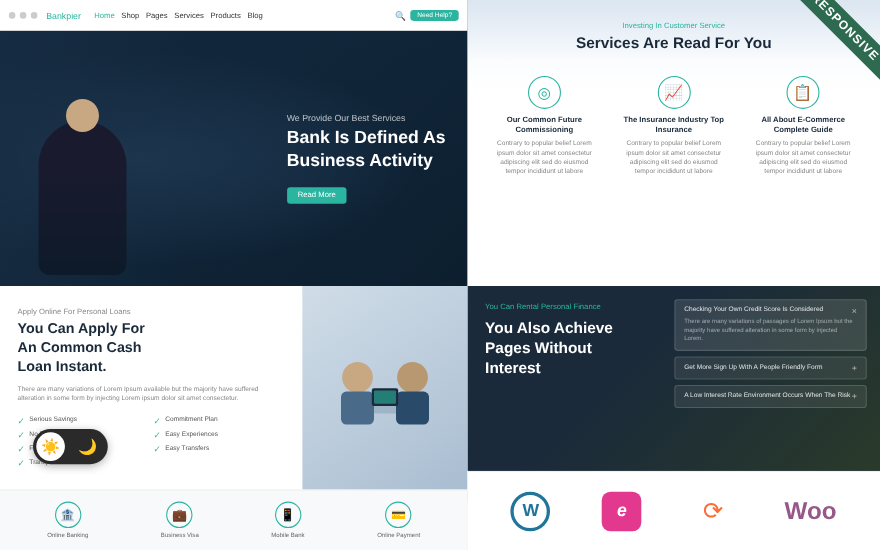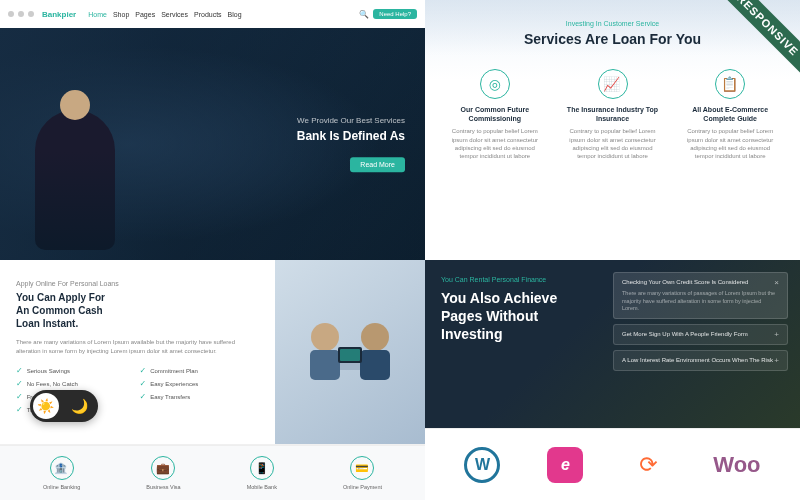--- a/index.html
+++ b/index.html
@@ -43,21 +43,21 @@
     .browser-dot {
       width: 6px;
       height: 6px;
       border-radius: 50%;
       background: #ccc;
     }
 
     .browser-logo {
       margin-left: 4px;
       font-size: 8px;
-      font-weight: bold;
+      font-weight: normal;
       color: #2bb5a0;
     }
 
     .browser-nav {
       display: flex;
       gap: 6px;
       margin-left: 8px;
     }
 
     .browser-nav span {
@@ -98,32 +98,32 @@
       background: linear-gradient(135deg, #1a3a4a 0%, #0d2233 50%, #1a3a30 100%);
       overflow: hidden;
     }
 
     .hero-content {
       position: absolute;
       right: 20px;
       top: 50%;
       transform: translateY(-50%);
       color: white;
-      text-align: right;
+      text-align: left;
       z-index: 5;
     }
 
     .hero-subtitle {
       font-size: 8px;
       color: rgba(255,255,255,0.7);
       margin-bottom: 4px;
     }
 
     .hero-title {
-      font-size: 12px;
+      font-size: 16px;
       font-weight: bold;
       color: white;
       line-height: 1.3;
       margin-bottom: 8px;
     }
 
     .hero-btn {
       background: #2bb5a0;
       color: white;
       font-size: 7px;
@@ -244,21 +244,21 @@
       padding: 20px 16px;
     }
 
     .loan-label {
       font-size: 7px;
       color: #888;
       margin-bottom: 4px;
     }
 
     .loan-title {
-      font-size: 10px;
+      font-size: 13px;
       font-weight: bold;
       color: #1a2a3a;
       line-height: 1.3;
       margin-bottom: 8px;
     }
 
     .loan-desc {
       font-size: 6px;
       color: #888;
       line-height: 1.5;
@@ -641,37 +641,38 @@
       <div class="person-sim">
         <div class="person-body-sim">
           <div class="person-head-sim"></div>
         </div>
       </div>
 
       <div class="hero-content">
         <div class="hero-subtitle">We Provide Our Best Services</div>
         <div class="hero-title">
           <span>Bank Is Defined As</span><br>
+          <span>Business Activity</span>
         </div>
         <div class="hero-btn">Read More</div>
       </div>
     </div>
   </div>
 
   <div class="services-section">
 
     <div class="corner-ribbon">
       <div class="corner-ribbon-inner">RESPONSIVE</div>
     </div>
 
     <div class="services-people-overlay"></div>
 
     <div style="position:relative; z-index:2;">
       <div class="services-label">Investing In Customer Service</div>
-      <div class="services-title">Services Are Loan For You</div>
+      <div class="services-title">Services Are Read For You</div>
 
       <div class="services-grid">
         <div class="service-card">
           <div class="service-icon">◎</div>
           <div class="service-card-title">Our Common Future Commissioning</div>
           <div class="service-card-text">Contrary to popular belief Lorem ipsum dolor sit amet consectetur adipiscing elit sed do eiusmod tempor incididunt ut labore</div>
         </div>
         <div class="service-card">
           <div class="service-icon">📈</div>
           <div class="service-card-title">The Insurance Industry Top Insurance</div>
@@ -775,21 +776,21 @@
   </div>
 
   <div class="right-bottom">
     <div class="finance-section">
       <div class="finance-section-overlay"></div>
 
       <div class="finance-label">You Can Rental Personal Finance</div>
       <div class="finance-title">
         <span>You Also Achieve</span><br>
         <span>Pages Without</span><br>
-        <span>Investing</span>
+        <span>Interest</span>
       </div>
 
       <div class="accordion-items">
         <div class="accordion-item active">
           <div class="accordion-header">
             <span class="accordion-title">Checking Your Own Credit Score Is Considered</span>
             <span class="accordion-icon">×</span>
           </div>
           <div class="accordion-body">There are many variations of passages of Lorem Ipsum but the majority have suffered alteration in some form by injected Lorem.</div>
         </div>

